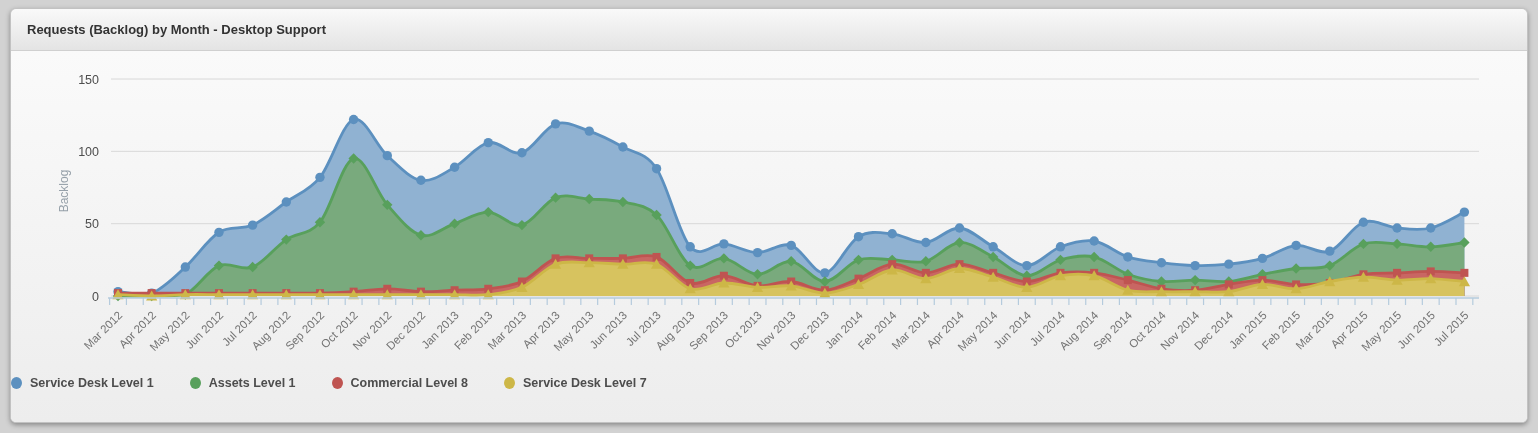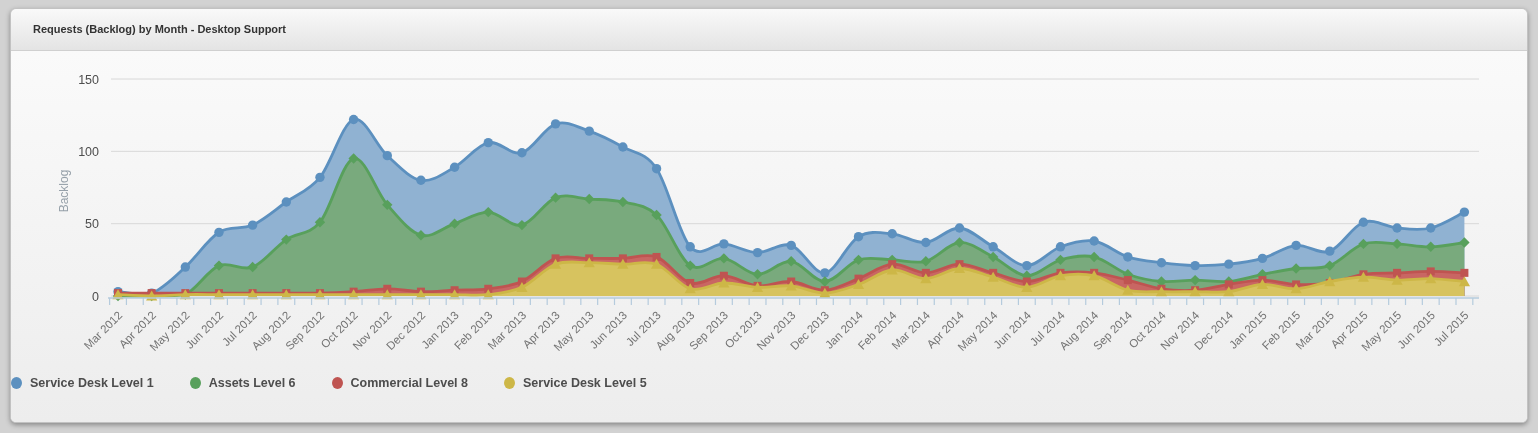--- a/index.html
+++ b/index.html
@@ -18,23 +18,23 @@
     overflow:hidden;
   }
   .panel-header{
     height:41px;
     background:linear-gradient(#f9f9f9,#e4e4e4);
     border-bottom:1px solid #d0d0d0;
     border-radius:6px 6px 0 0;
   }
   .panel-title{
     display:inline-block;
-    padding-left:22px;
+    padding-left:16px;
     line-height:41px;
-    font-size:11px;
+    font-size:13px;
     font-weight:bold;
     color:#333;
   }
   .chart-body{
     position:relative;
     height:372px;
     background:linear-gradient(#fafafa,#ededed);
   }
   #chart-svg{position:absolute;left:0;top:0;}
   .legend{
@@ -362,26 +362,26 @@
           <text x="1424.7399999999998" y="265" text-anchor="end" font-size="11.5" fill="#737373" transform="rotate(-45 1424.7399999999998 265)">Jun 2015</text>
           <text x="1458.3999999999999" y="265" text-anchor="end" font-size="11.5" fill="#737373" transform="rotate(-45 1458.3999999999999 265)">Jul 2015</text>
         </svg>
       <div class="legend" id="legend">
           <div class="legend-item">
             <span class="legend-dot" style="background: rgb(92, 144, 191);"></span>
             <span class="legend-label">Service Desk Level 1</span>
           </div>
           <div class="legend-item">
             <span class="legend-dot" style="background: rgb(88, 160, 92);"></span>
-            <span class="legend-label">Assets Level 6</span>
+            <span class="legend-label">Assets Level 1</span>
           </div>
           <div class="legend-item">
             <span class="legend-dot" style="background: rgb(191, 84, 81);"></span>
             <span class="legend-label">Commercial Level 8</span>
           </div>
           <div class="legend-item">
             <span class="legend-dot" style="background: rgb(205, 183, 71);"></span>
-            <span class="legend-label">Service Desk Level 5</span>
+            <span class="legend-label">Service Desk Level 7</span>
           </div>
         </div>
     </div>
   </div>
 </div>
 
 </body></html>

